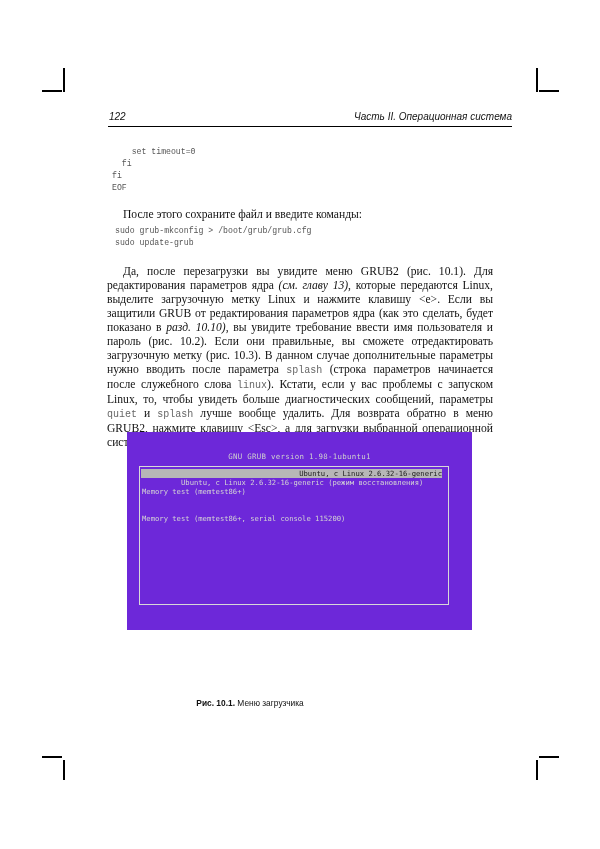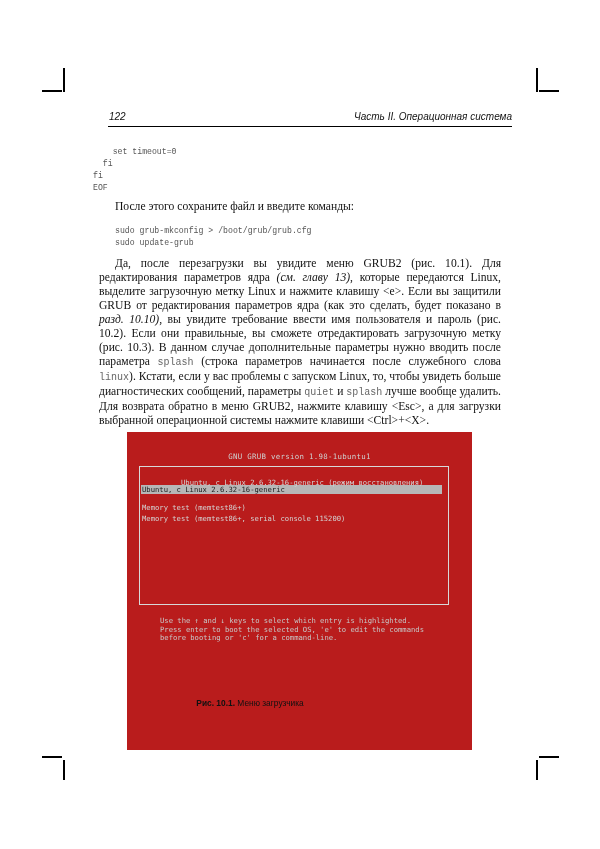--- a/index.html
+++ b/index.html
@@ -3,24 +3,24 @@
 <meta charset="utf-8">
 <style>
   html, body { margin: 0; padding: 0; }
   body { width: 600px; height: 849px; background: #ffffff; position: relative; overflow: hidden; }
   .crop { position: absolute; background: #000; }
   .header { position: absolute; left: 108px; top: 110px; width: 404px; height: 16px; border-bottom: 1.5px solid #000; }
   .header .pg { position: absolute; left: 1px; top: 1px; font: italic 10px "Liberation Sans", sans-serif; color: #111; }
   .header .part { position: absolute; right: 0; top: 1px; font: italic 10px "Liberation Sans", sans-serif; color: #111; }
   .code { position: absolute; font: 8.2px "Liberation Mono", monospace; color: #555; white-space: pre; line-height: 12px; }
   .body-text { position: absolute; left: 99px; width: 402px; font: 11.6px "Liberation Serif", serif; color: #111; line-height: 14px; text-align: justify; }
-  .body-text p { margin: 0; text-indent: 16px; }
+  .body-text p { margin: 8px; text-indent: 16px; }
   .mono { font-family: Liberation Mono, monospace; font-size: 10px; color: #666; }
   .ital { font-style: italic; }
-  .shot { position: absolute; left: 127px; top: 432px; width: 345px; height: 318px; background: #b91c1c; }
+  .shot { position: absolute; left: 127px; top: 432px; width: 345px; height: 198px; background: #6d28d9; }
   .grub-title { position: absolute; left: 0; right: 0; top: 20px; text-align: center; font: 7.4px "DejaVu Sans Mono", monospace; color: #cfcfcf; letter-spacing: 0.3px; }
   .menu-box { position: absolute; left: 12px; top: 34px; width: 308px; height: 137px; border: 1.5px solid #d8d8d8; }
   .menu-item { position: absolute; left: 1px; height: 9px; font: 7.2px "DejaVu Sans Mono", monospace; color: #d4d4d4; white-space: pre; line-height: 9px; padding-left: 1px; }
   .menu-item.sel { background: #b7b7b7; color: #1a1a1a; width: 300px; }
   .help { position: absolute; left: 33px; top: 185px; font: 7.2px "DejaVu Sans Mono", monospace; color: #c8c8c8; line-height: 8.5px; white-space: pre; }
   .caption { position: absolute; left: 0; width: 500px; top: 698px; text-align: center; font: 8.4px "Liberation Sans", sans-serif; color: #111; }
   .caption b { font-weight: bold; }
 </style>
 </head>
 <body>
@@ -32,40 +32,39 @@
 <div class="crop" style="left:42px;top:756px;width:20px;height:1.5px;"></div>
 <div class="crop" style="left:63px;top:760px;width:1.5px;height:20px;"></div>
 <div class="crop" style="left:539px;top:756px;width:20px;height:1.5px;"></div>
 <div class="crop" style="left:536px;top:760px;width:1.5px;height:20px;"></div>
 
 <div class="header">
   <span class="pg">122</span>
   <span class="part">Часть II. Операционная система</span>
 </div>
 
-<div class="code" style="left:93px;top:134px;font-family:Liberation Mono, monospace;">
+<div class="code" style="left:112px;top:134px;font-family:Liberation Mono, monospace;">
 <div>    set timeout=0</div><div>  fi</div><div>fi</div><div>EOF</div></div>
 
 <div class="body-text" style="top:200px;">
   <p>После этого сохраните файл и введите команды:</p>
 </div>
 
 <div class="code" style="left:115px;top:213px;">
 <div>sudo grub-mkconfig &gt; /boot/grub/grub.cfg</div><div>sudo update-grub</div></div>
 
 <div class="body-text" style="top:257px;">
   <p><span>Да, после перезагрузки вы увидите меню GRUB2 (рис. 10.1). Для редактирования параметров ядра </span><span class="ital">(см. главу 13)</span><span>, которые передаются Linux, выделите загрузочную метку Linux и нажмите клавишу &lt;e&gt;. Если вы защитили GRUB от редактирования параметров ядра (как это сделать, будет показано в </span><span class="ital">разд. 10.10)</span><span>, вы увидите требование ввести имя пользователя и пароль (рис. 10.2). Если они правильные, вы сможете отредактировать загрузочную метку (рис. 10.3). В данном случае дополнительные параметры нужно вводить после параметра </span><span class="mono">splash</span><span> (строка параметров начинается после служебного слова </span><span class="mono">linux</span><span>). Кстати, если у вас проблемы с запуском Linux, то, чтобы увидеть больше диагностических сообщений, параметры </span><span class="mono">quiet</span><span> и </span><span class="mono">splash</span><span> лучше вообще удалить. Для возврата обратно в меню GRUB2, нажмите клавишу &lt;Esc&gt;, а для загрузки выбранной операционной системы нажмите клавиши &lt;Ctrl&gt;+&lt;X&gt;.</span></p>
 </div>
 
 <div class="shot">
   <div class="grub-title">GNU GRUB  version 1.98-1ubuntu1</div>
   <div class="menu-box">
-    <div class="menu-item sel" style="top:18px;">Ubuntu, с Linux 2.6.32-16-generic</div>
+    <div class="menu-item sel" style="top:2px;text-align:right;">Ubuntu, с Linux 2.6.32-16-generic</div>
     <div class="menu-item" style="top:11px;padding-left:40px;">Ubuntu, с Linux 2.6.32-16-generic (режим восстановления)</div>
-    <div class="menu-item" style="top:36px;">Memory test (memtest86+)</div>
+    <div class="menu-item" style="top:20px;">Memory test (memtest86+)</div>
     <div class="menu-item" style="top:47px;">Memory test (memtest86+, serial console 115200)</div>
   </div>
-  <div class="help"><div>Use the ↑ and ↓ keys to select which entry is highlighted.</div><div>Press enter to boot the selected OS, 'e' to edit the commands</div><div>before booting or 'c' for a command-line.</div></div>
 </div>
 
 <div class="caption">
   <b>Рис. 10.1.</b><span> Меню загрузчика</span>
 </div>
 
 </body></html>

